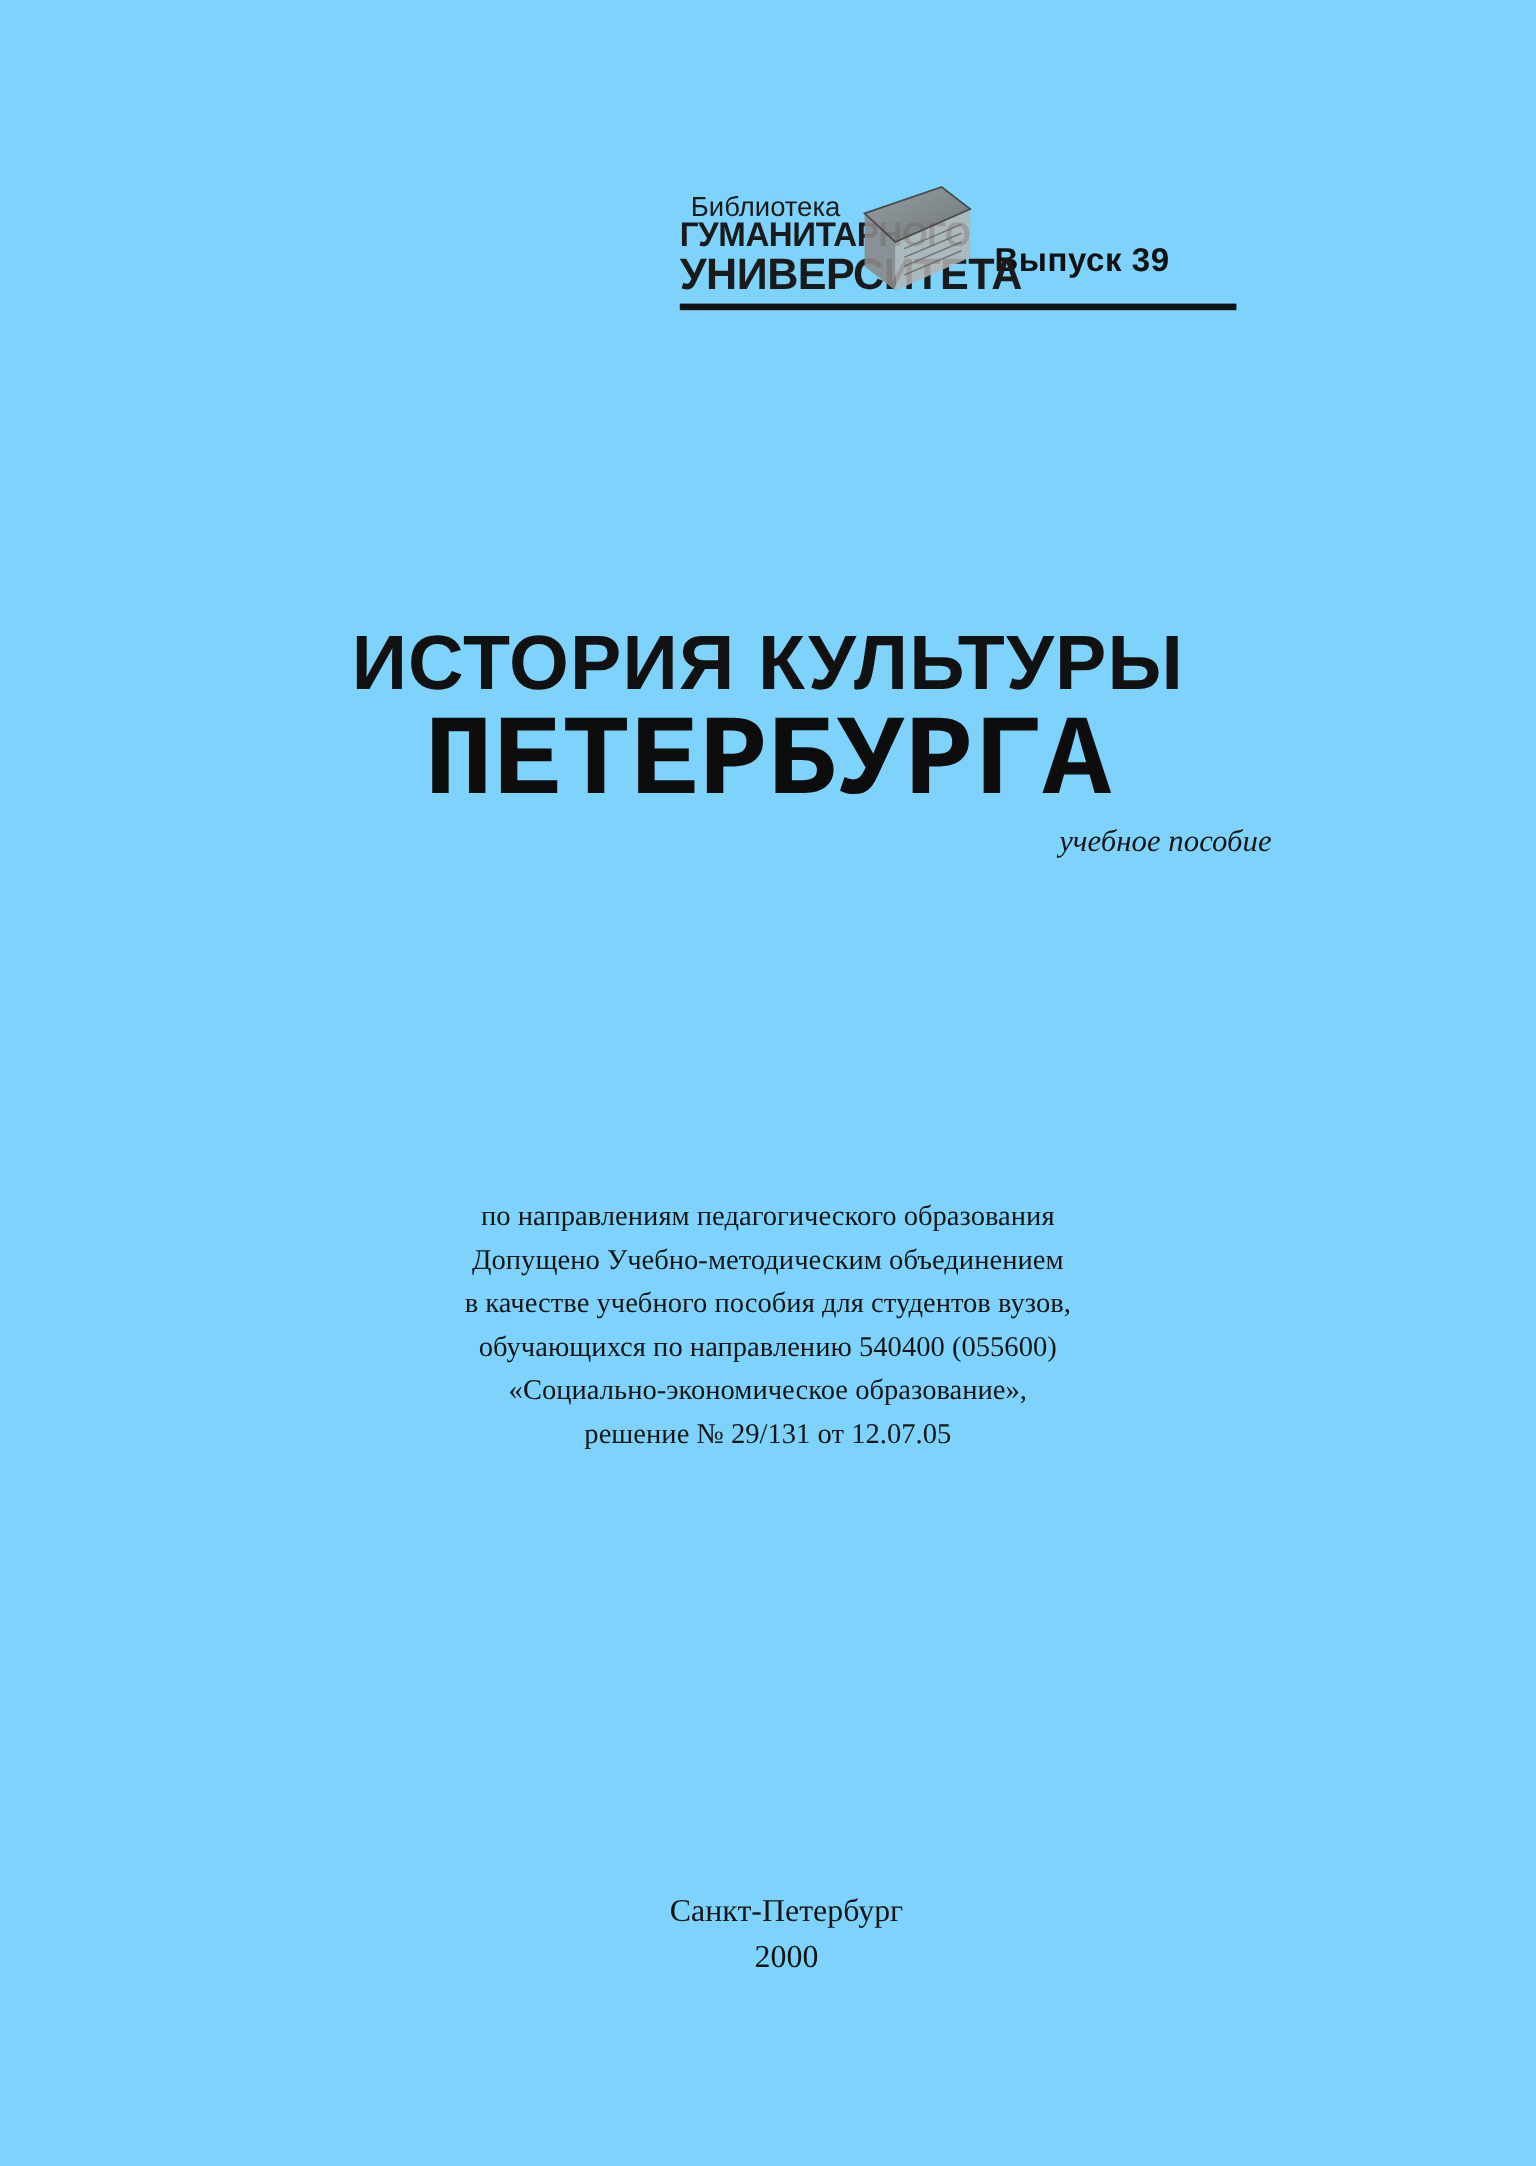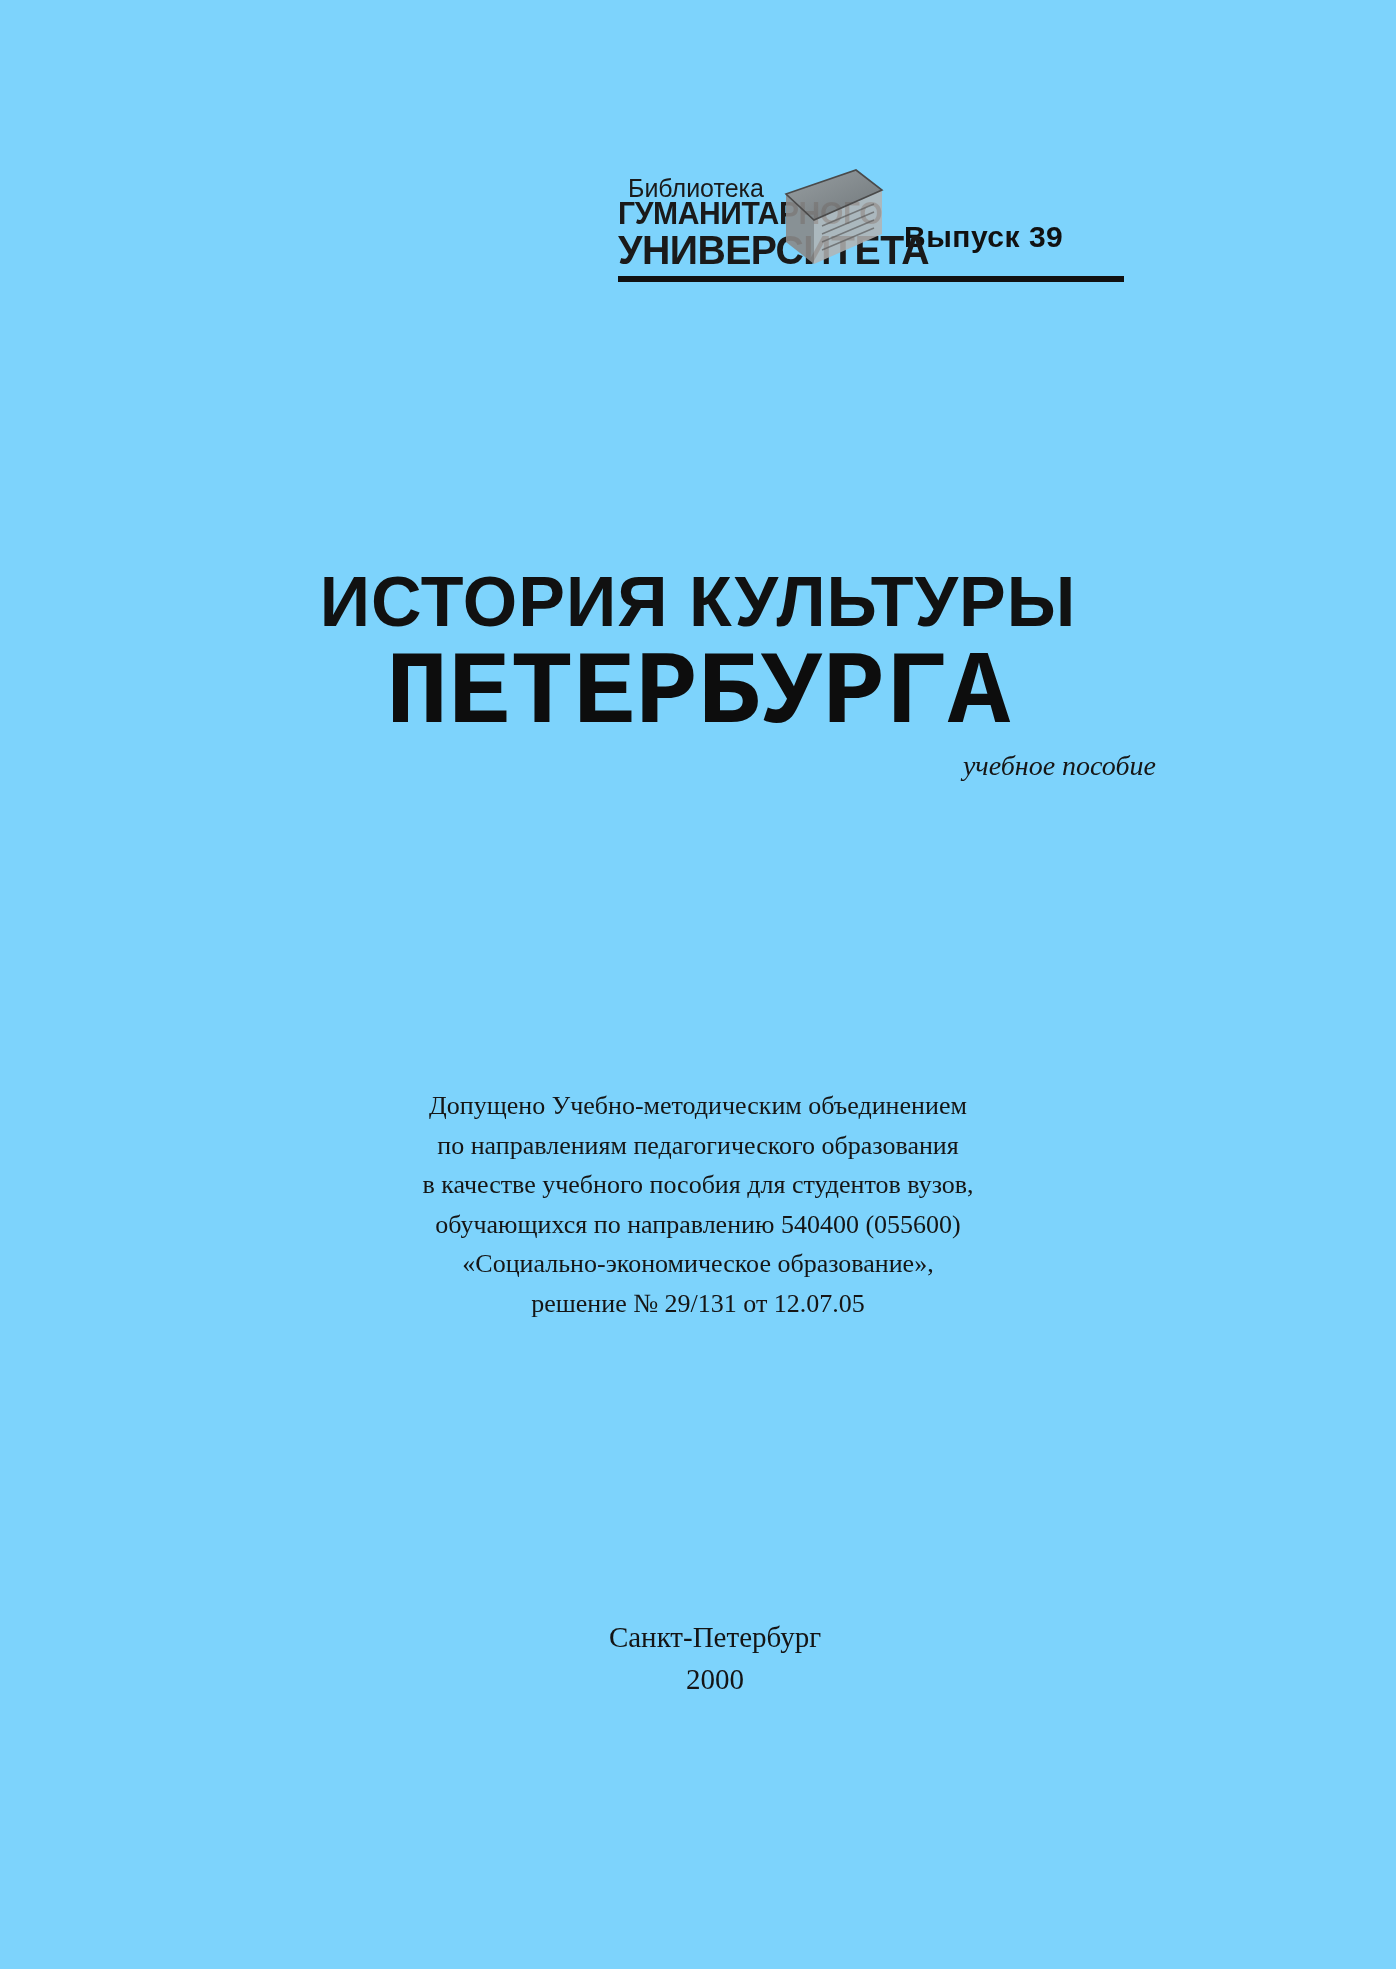--- a/index.html
+++ b/index.html
@@ -161,21 +161,21 @@
     line-height: 1.52;
     color: #151515;
   }
   .approval div { white-space: nowrap; }
 
   
   .imprint {
     position: absolute;
     left: 0;
     right: 0;
-    top: 1616px;
+    top: 1716px;
     text-align: center;
     font-family: "Liberation Serif", "DejaVu Serif", serif;
     font-size: 29px;
     line-height: 1.45;
     color: #141414;
     padding-left: 34px;
   }
 </style>
 </head>
 <body>
@@ -216,22 +216,22 @@
     <div class="series-rule"></div>
   </div>
 
   <div class="title-block">
     <h1 class="title-line-1">ИСТОРИЯ КУЛЬТУРЫ</h1>
     <h1 class="title-line-2">ПЕТЕРБУРГА</h1>
     <div class="subtitle">учебное пособие</div>
   </div>
 
   <div class="approval">
+    <div>по направлениям педагогического образования</div>
     <div>Допущено Учебно-методическим объединением</div>
-    <div>по направлениям педагогического образования</div>
     <div>в качестве учебного пособия для студентов вузов,</div>
     <div>обучающихся по направлению 540400 (055600)</div>
     <div>«Социально-экономическое образование»,</div>
     <div>решение № 29/131 от 12.07.05</div>
   </div>
 
   <div class="imprint">
     <div>Санкт-Петербург</div>
     <div>2000</div>
   </div>

